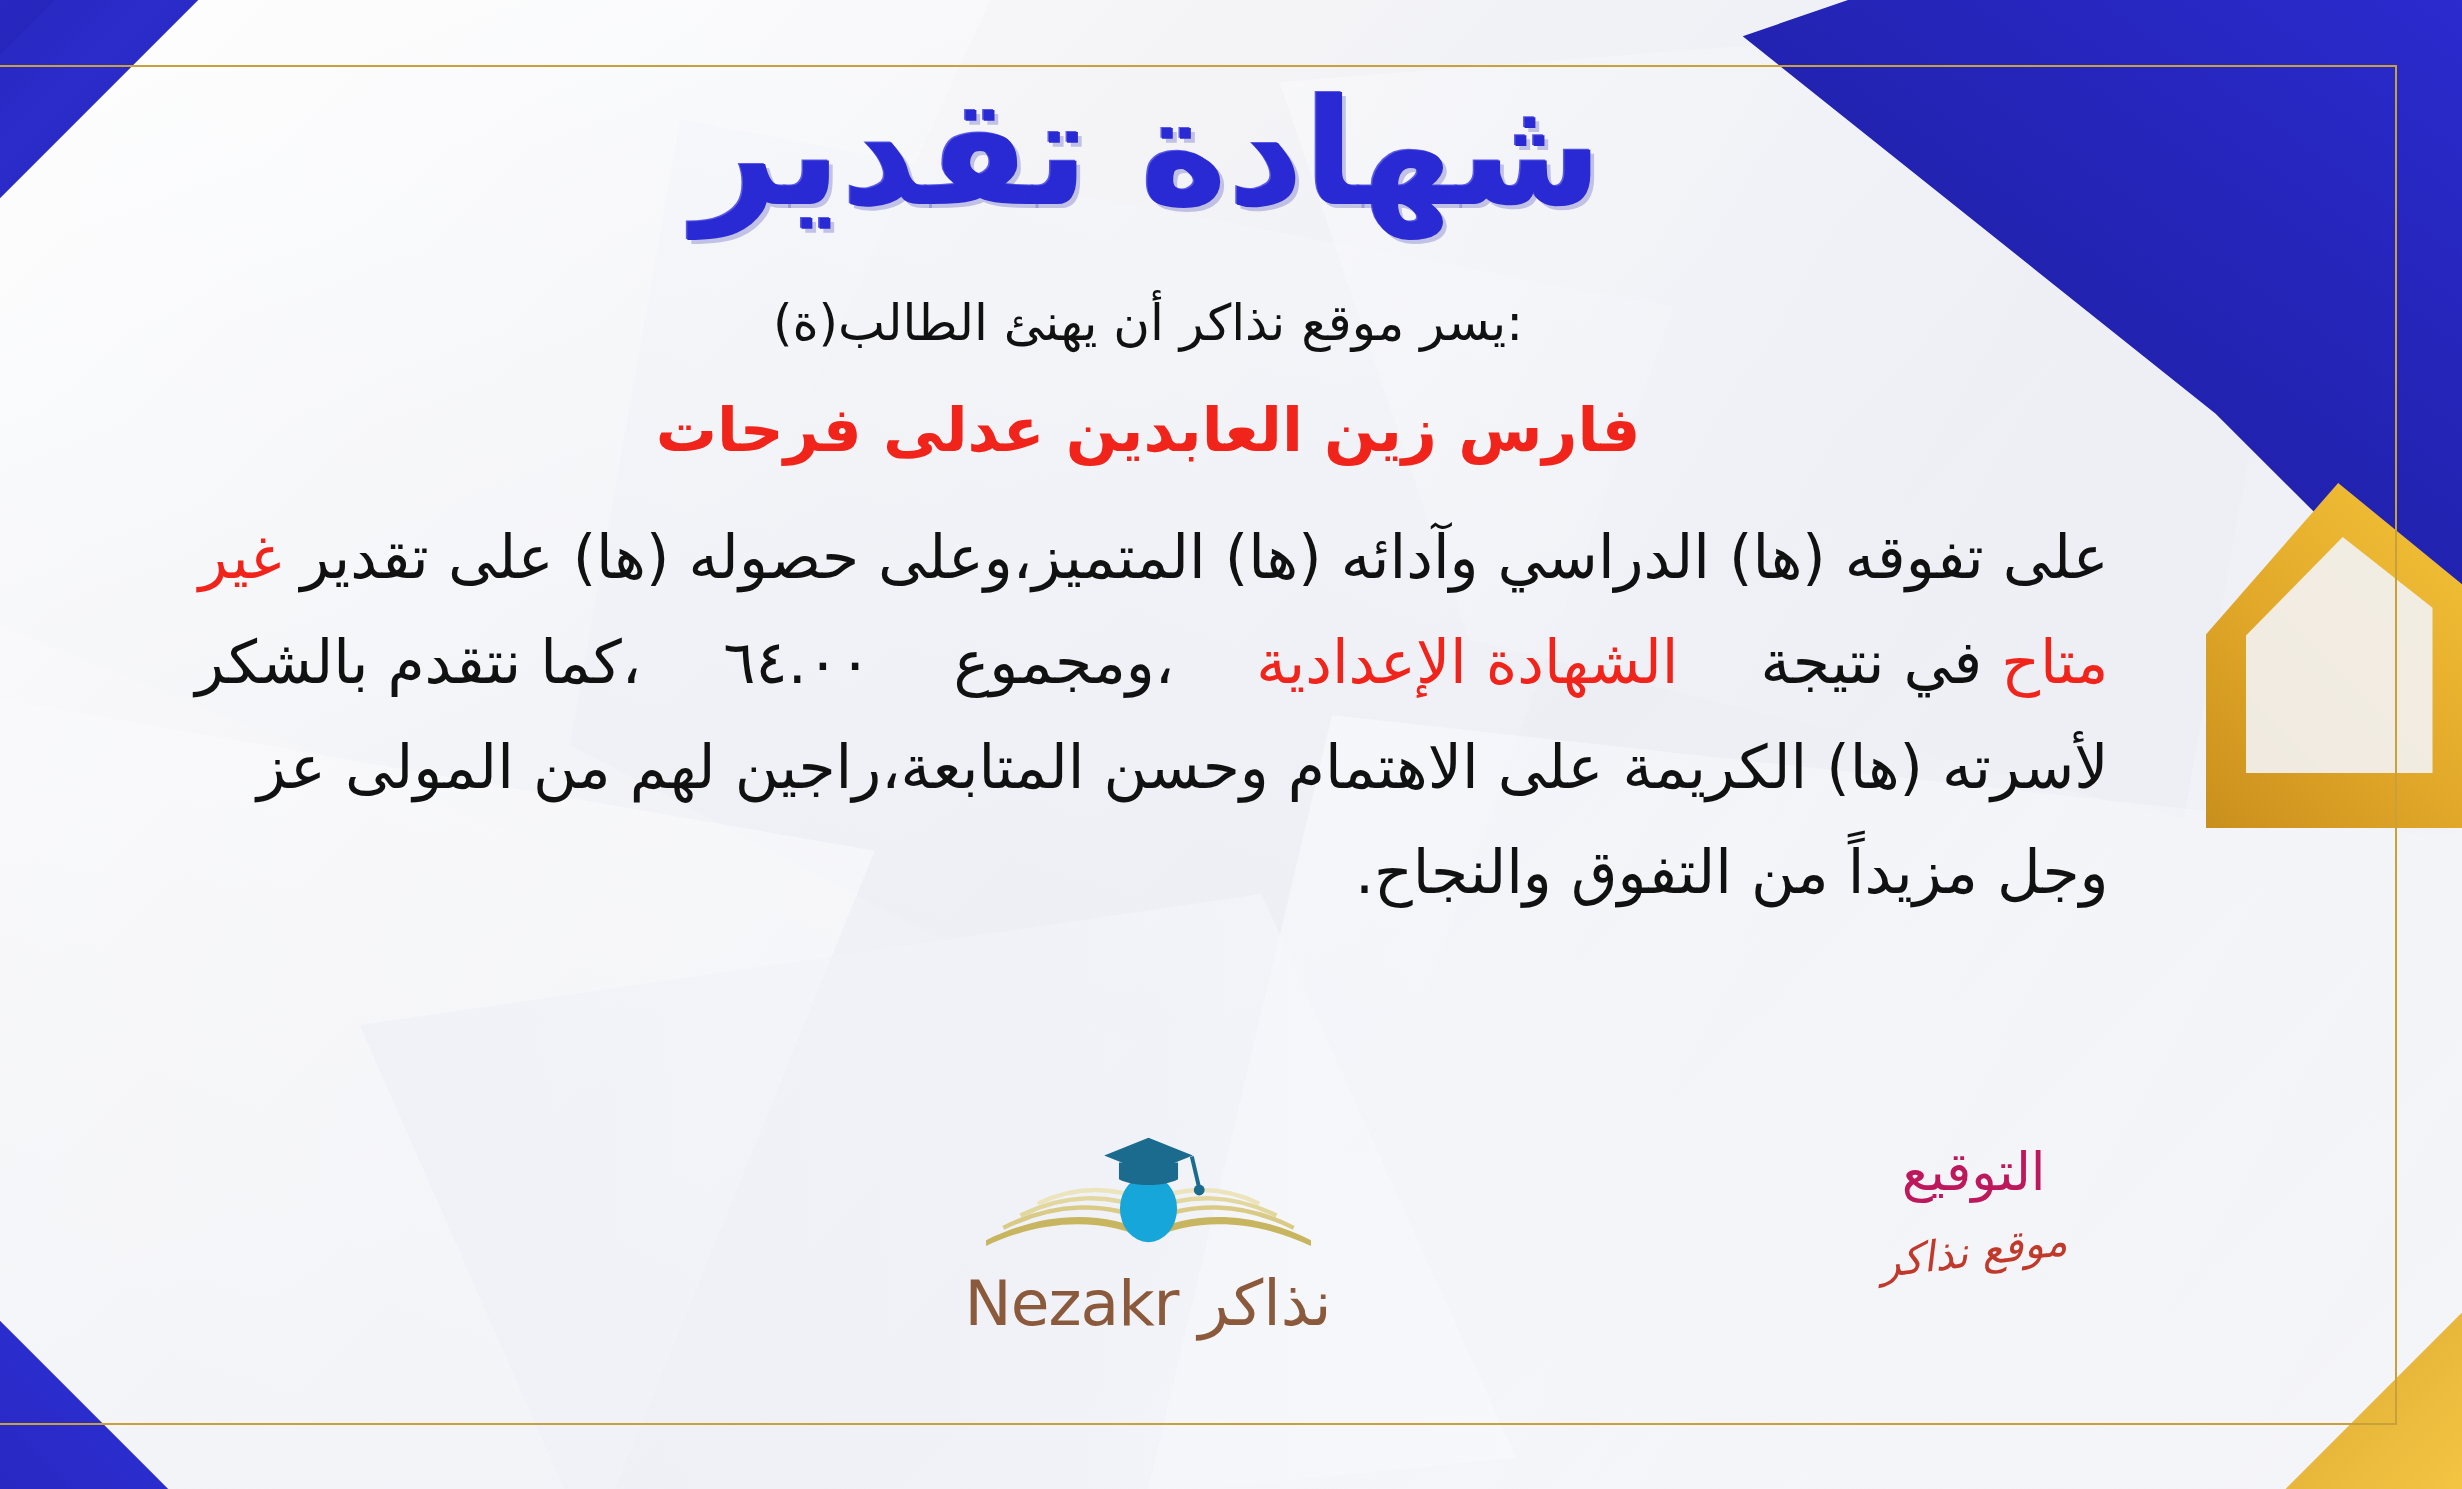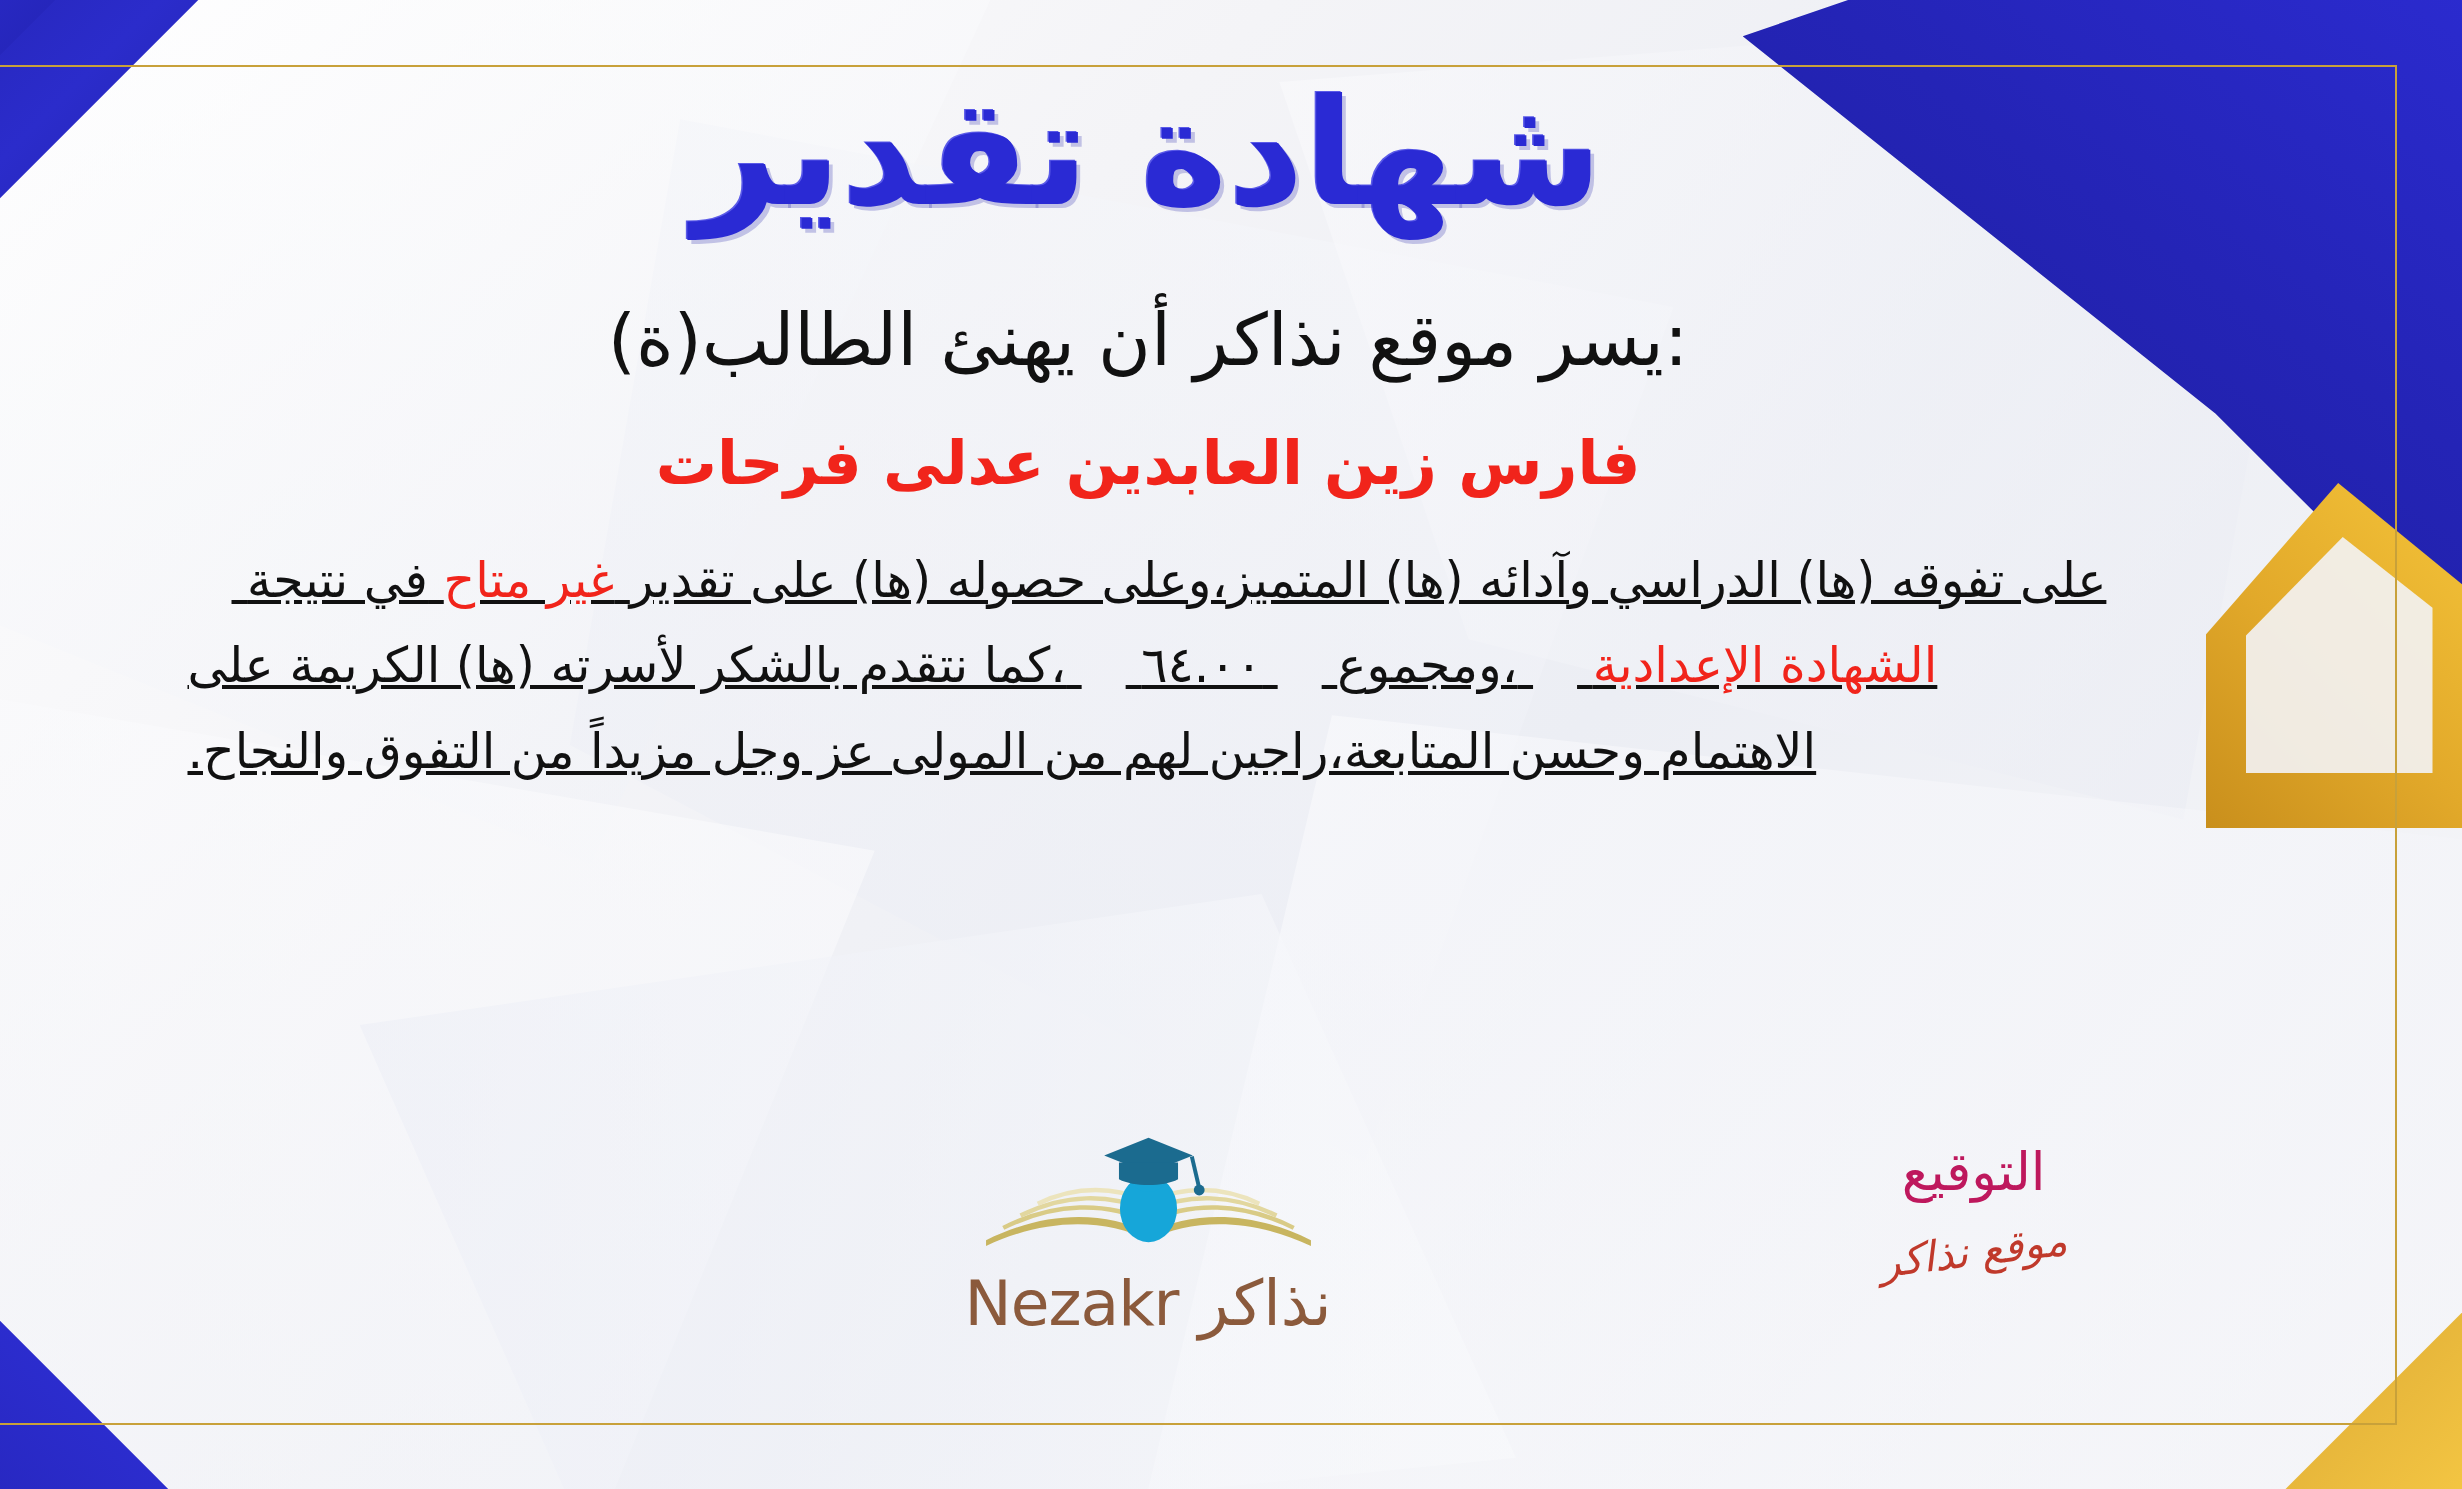--- a/index.html
+++ b/index.html
@@ -169,40 +169,39 @@
   }
 
   .body-block {
     margin-top: 59px;
     width: 1921px;
     text-align: center;
     direction: rtl;
   }
 
   .line-intro {
-    font-size: 72px;
+    font-size: 50px;
     color: #111111;
     line-height: 1.5;
   }
 
   .student-name {
     margin-top: 22.7px;
     font-size: 61px;
     font-weight: bold;
     color: #f1241b;
     line-height: 1.5;
   }
 
   .paragraph {
     margin-top: 29.5px;
-    font-size: 49px;
+    font-size: 60px;
     color: #111111;
     line-height: 1.75;
-    text-align: left;
-    text-decoration: underline;
+    text-align: right;
   }
   .paragraph .hl {
     color: #f1241b;
   }
   .paragraph .spacer {
     display: inline-block;
     width: 44px;
   }
 
   

